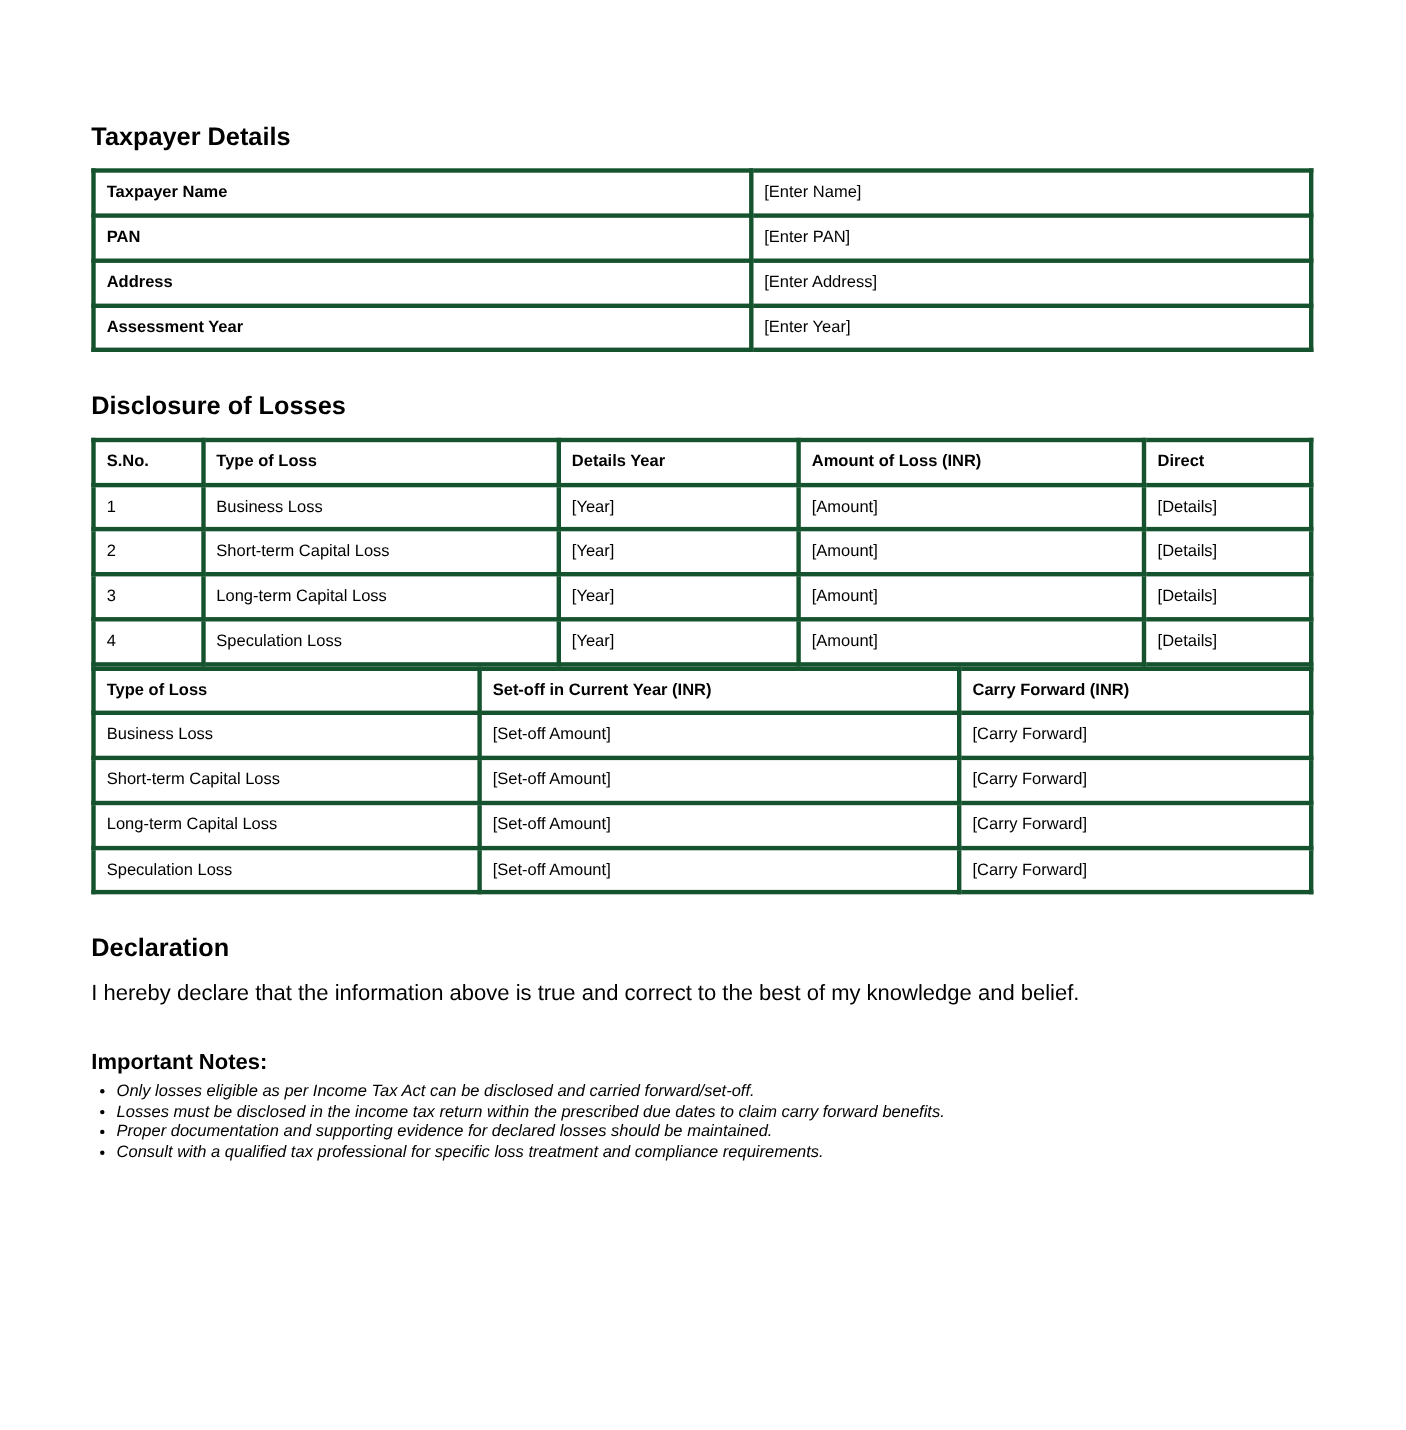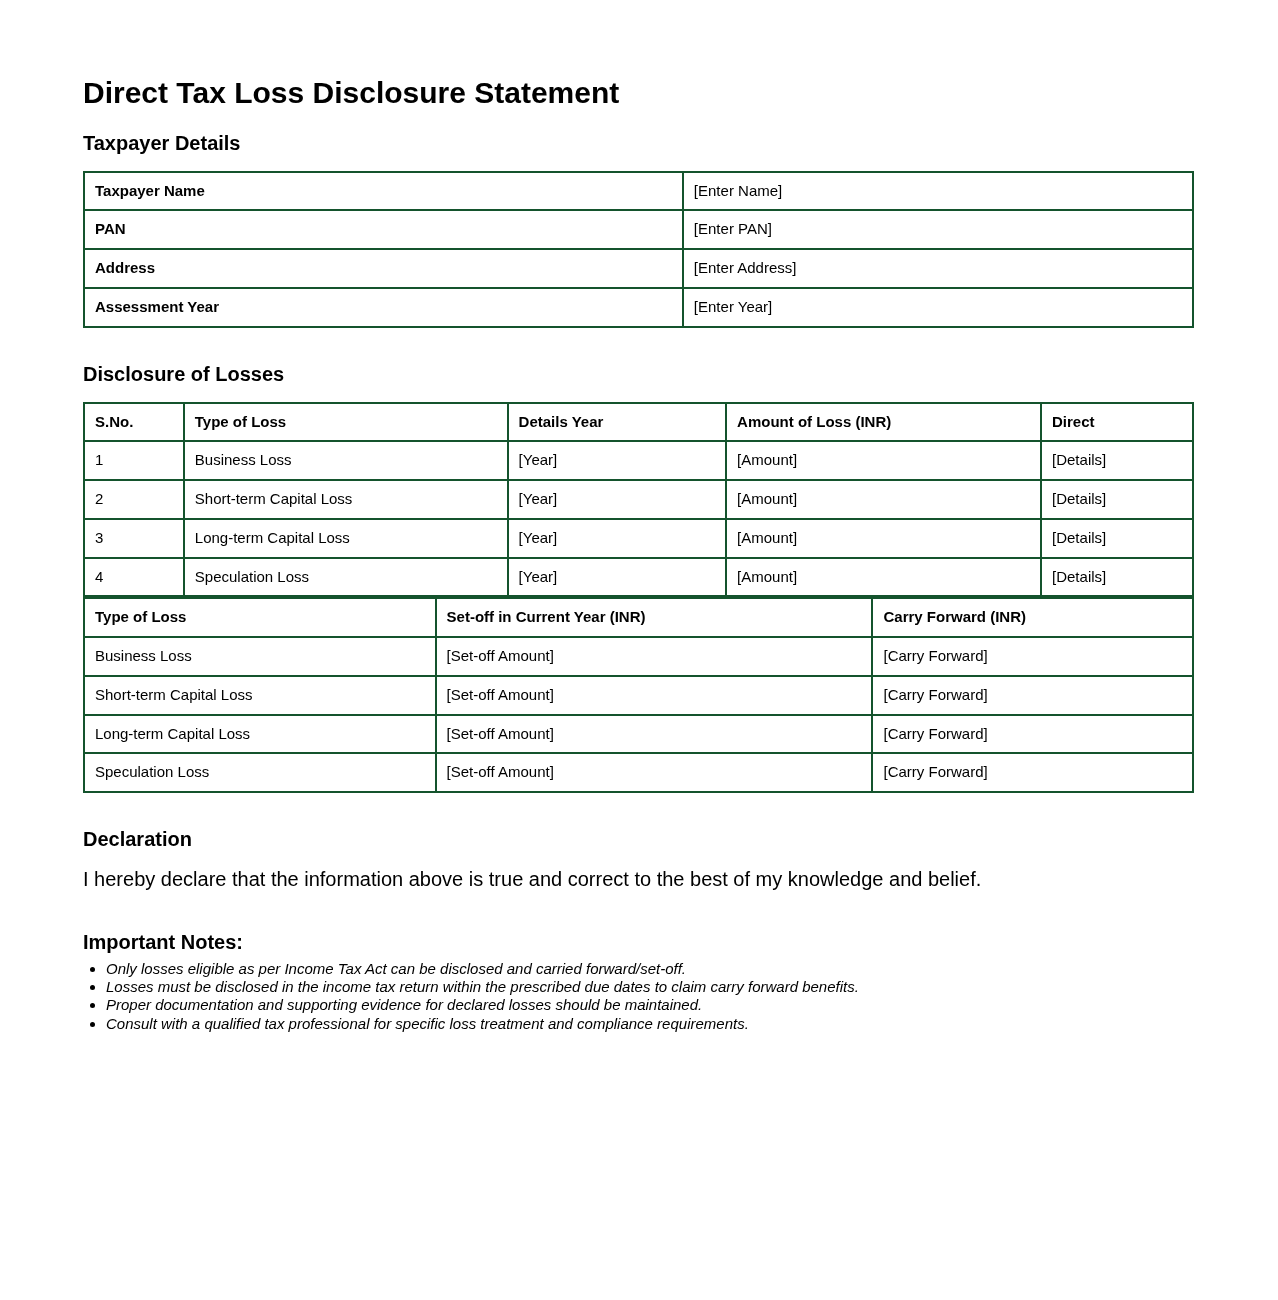--- a/index.html
+++ b/index.html
@@ -16,34 +16,34 @@
     padding: 76px 84px 60px 83px;
     background: #ffffff;
   }
   h1 {
     font-size: 30px;
     font-weight: bold;
     margin: 0 0 8px 0;
     line-height: 1.15;
   }
   h2 {
-    font-size: 20px;
+    font-size: 23px;
     font-weight: bold;
     margin: 35px 0 16px 0;
     line-height: 1.15;
   }
   h1 + h2 { margin-top: 21px; }
   table {
     width: 100%;
     border-collapse: collapse;
     table-layout: fixed;
     font-size: 15px;
   }
   th, td {
-    border: 2px solid #14532d;
+    border: 4px solid #14532d;
     padding: 9px 10px;
     text-align: left;
     vertical-align: middle;
     line-height: 1.25;
     overflow: hidden;
     white-space: nowrap;
   }
   th { font-weight: bold; }
   td.b { font-weight: bold; }
   p {
@@ -68,21 +68,20 @@
   li {
     line-height: 1.23;
     margin: 0;
   }
 </style>
 </head>
 <body>
 
 <div class="page">
 
-  <h1>Direct Tax Loss Disclosure Statement</h1>
 
   <h2>Taxpayer Details</h2>
   <table>
     <colgroup>
         <col style="width:54%">
         <col style="width:46%">
       </colgroup>
     <tbody>
       <tr>
         <td class="b">Taxpayer Name</td>

